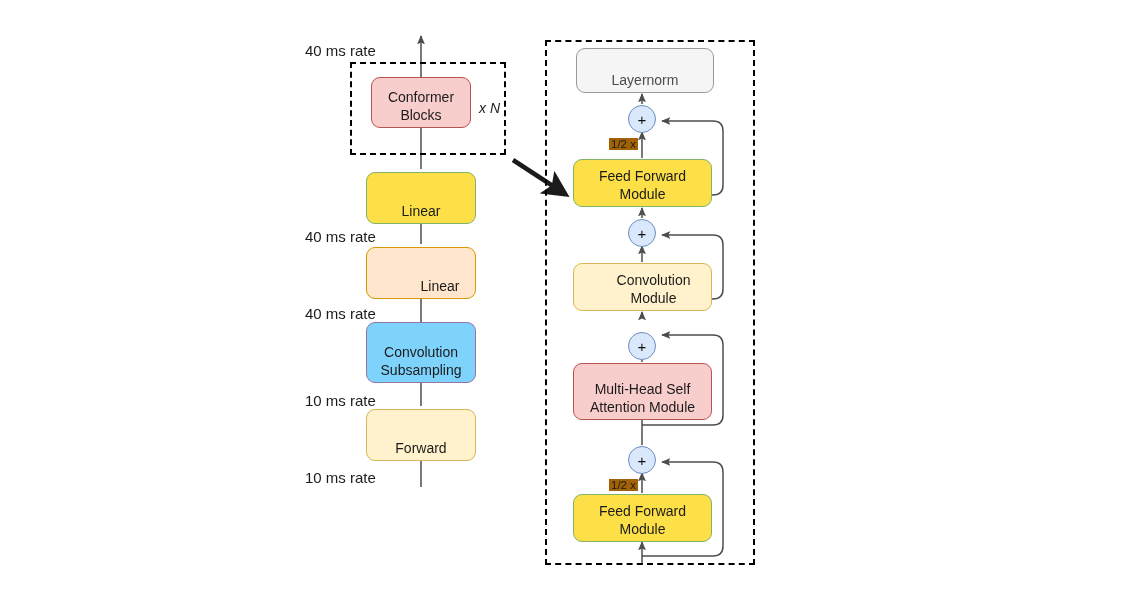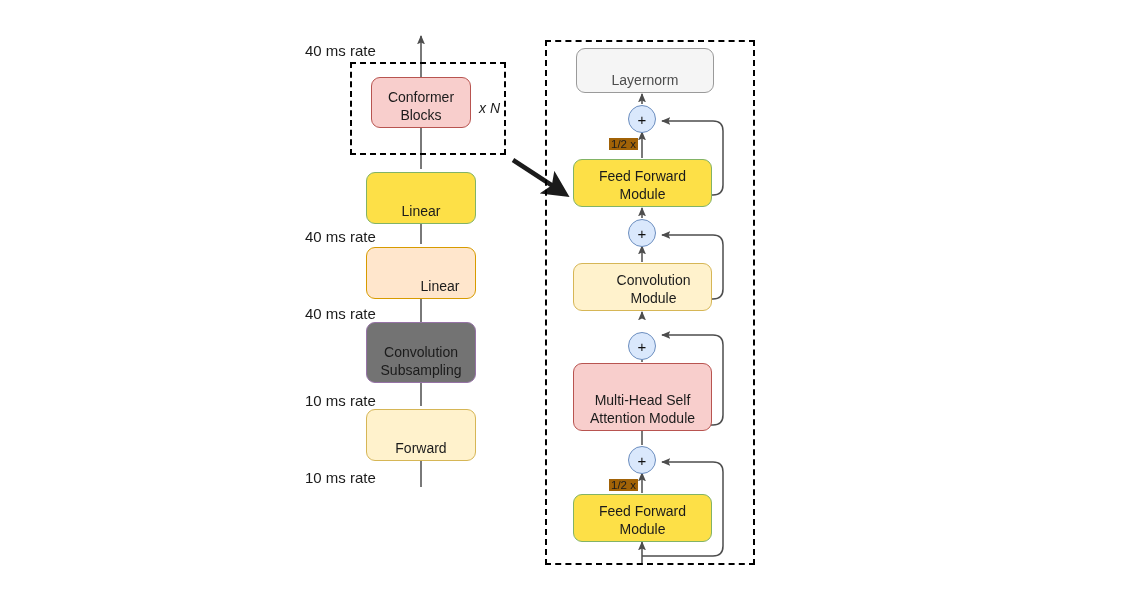--- a/index.html
+++ b/index.html
@@ -31,21 +31,21 @@
     text-align: center;
     font-size: 14px;
     line-height: 1.28;
     color: #1b1b1b;
     padding: 2px 6px;
     z-index: 3;
   }
   .node.green  { background:#fde047; border:1.4px solid #82b366; }
   .node.pink   { background:#f8cecc; border:1.4px solid #b85450; }
   .node.orange { background:#ffe6cc; border:1.4px solid #d79b00;padding-left:44px; }
-  .node.purple { background:#737373; border:1.4px solid #9673a6; }
+  .node.purple { background:#7dd3fc; border:1.4px solid #9673a6; }
   .node.yellow { background:#fff2cc; border:1.4px solid #d6b656; }
   .node.grey   { background:#f5f5f5; border:1.4px solid #9a9a9a; color:#4d4d4d; }
 
   .plus {
     position: absolute;
     box-sizing: border-box;
     width: 28px;
     height: 28px;
     border-radius: 50%;
     background: #dae8fc;
@@ -156,21 +156,21 @@
 
 <div class="node grey" style="left:576px; top:48px; width:138px; height:45px;">
   <span>Layernorm</span>
 </div>
 <div class="node green" style="left:573px; top:159px; width:139px; height:48px;">
   <span>Feed Forward Module</span>
 </div>
 <div class="node yellow" style="left:573px; top:263px; width:139px; height:48px;padding-left:28px;">
   <span>Convolution Module</span>
 </div>
-<div class="node pink" style="left:573px; top:363px; width:139px; height:68px;">
+<div class="node pink" style="left:573px; top:363px; width:139px; height:57px;">
   <span>Multi-Head Self Attention Module</span>
 </div>
 <div class="node green" style="left:573px; top:494px; width:139px; height:48px;">
   <span>Feed Forward Module</span>
 </div>
 
 <div class="plus" style="left:628px; top:105px;">
   <span>+</span>
 </div>
 <div class="plus" style="left:628px; top:219px;">

